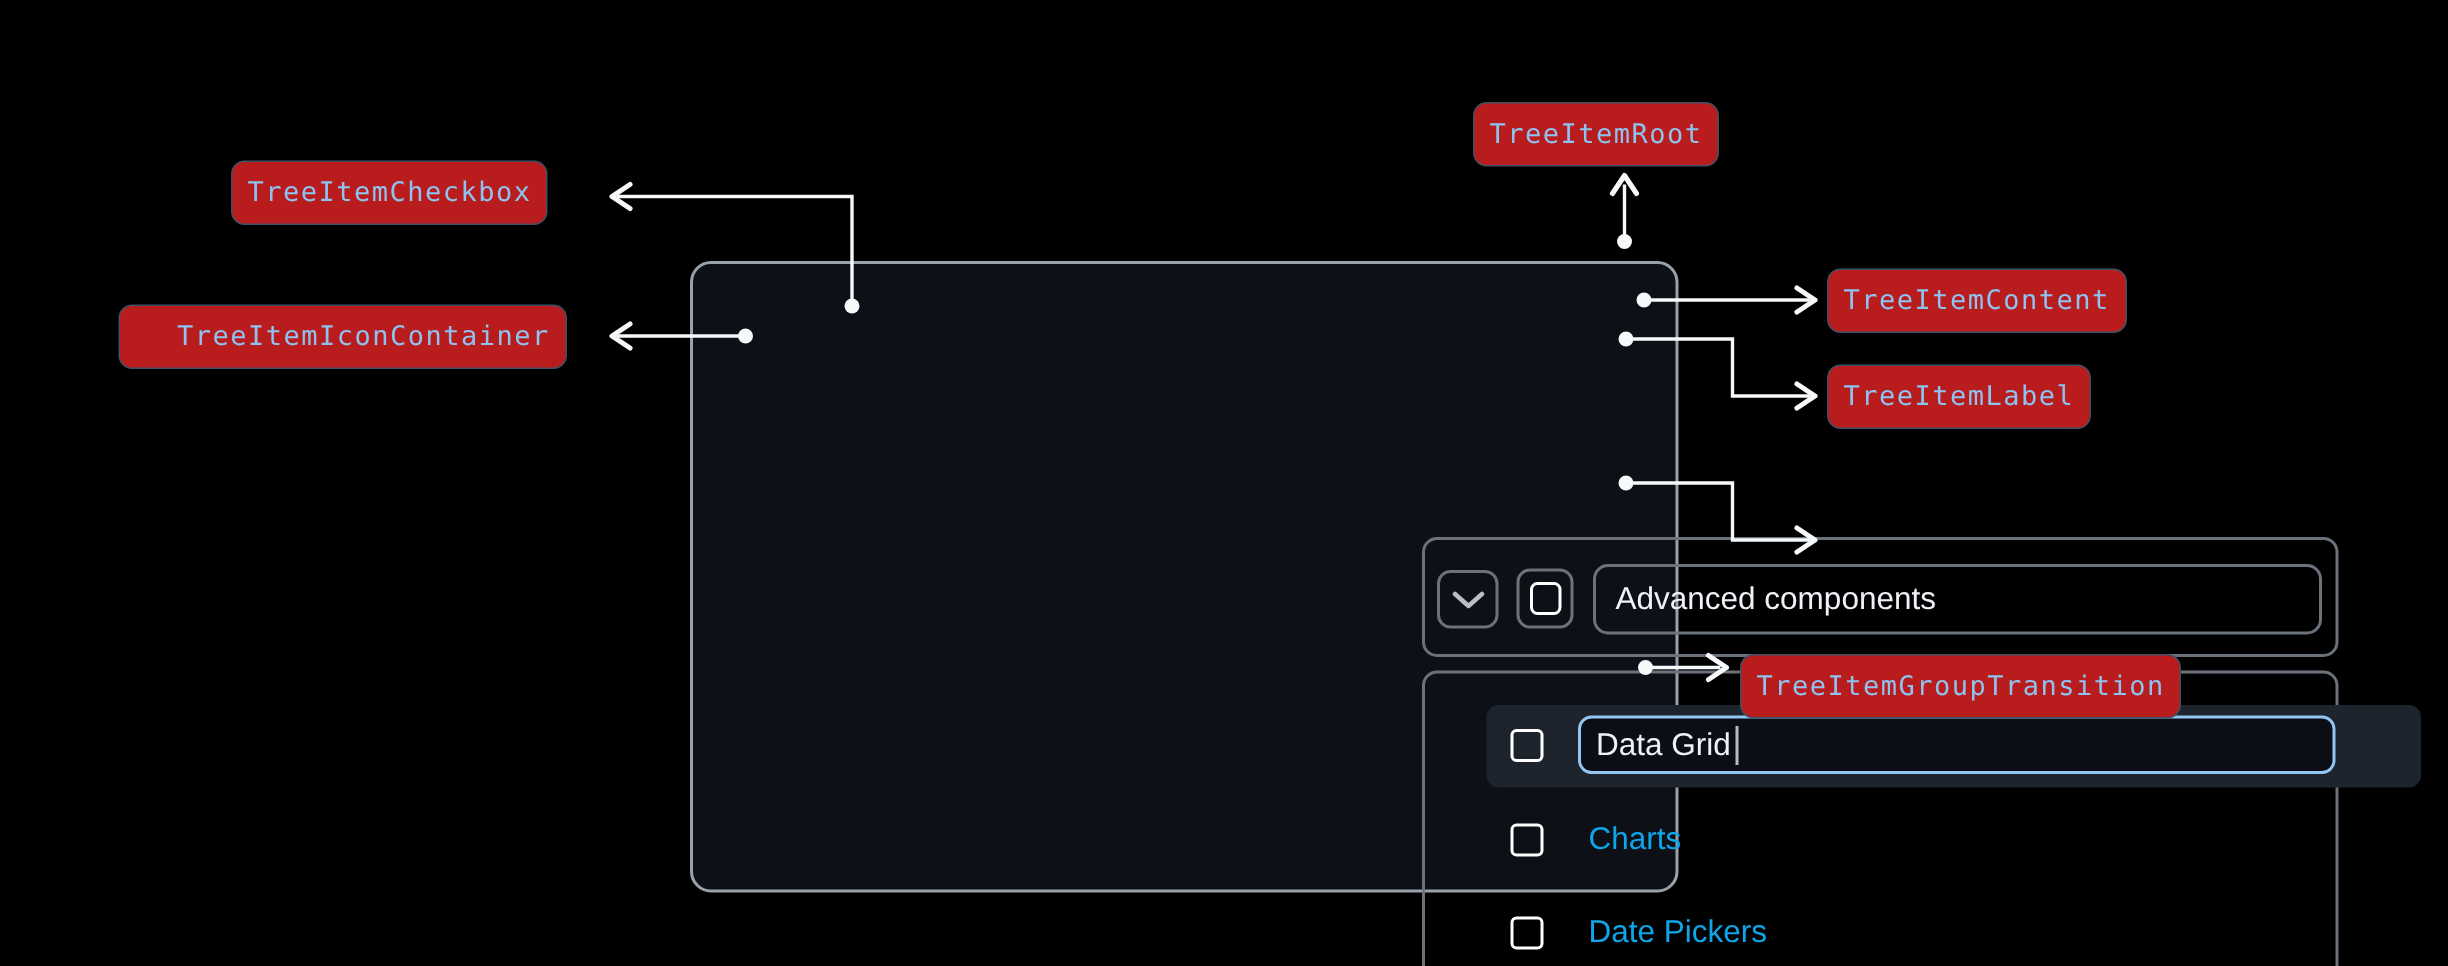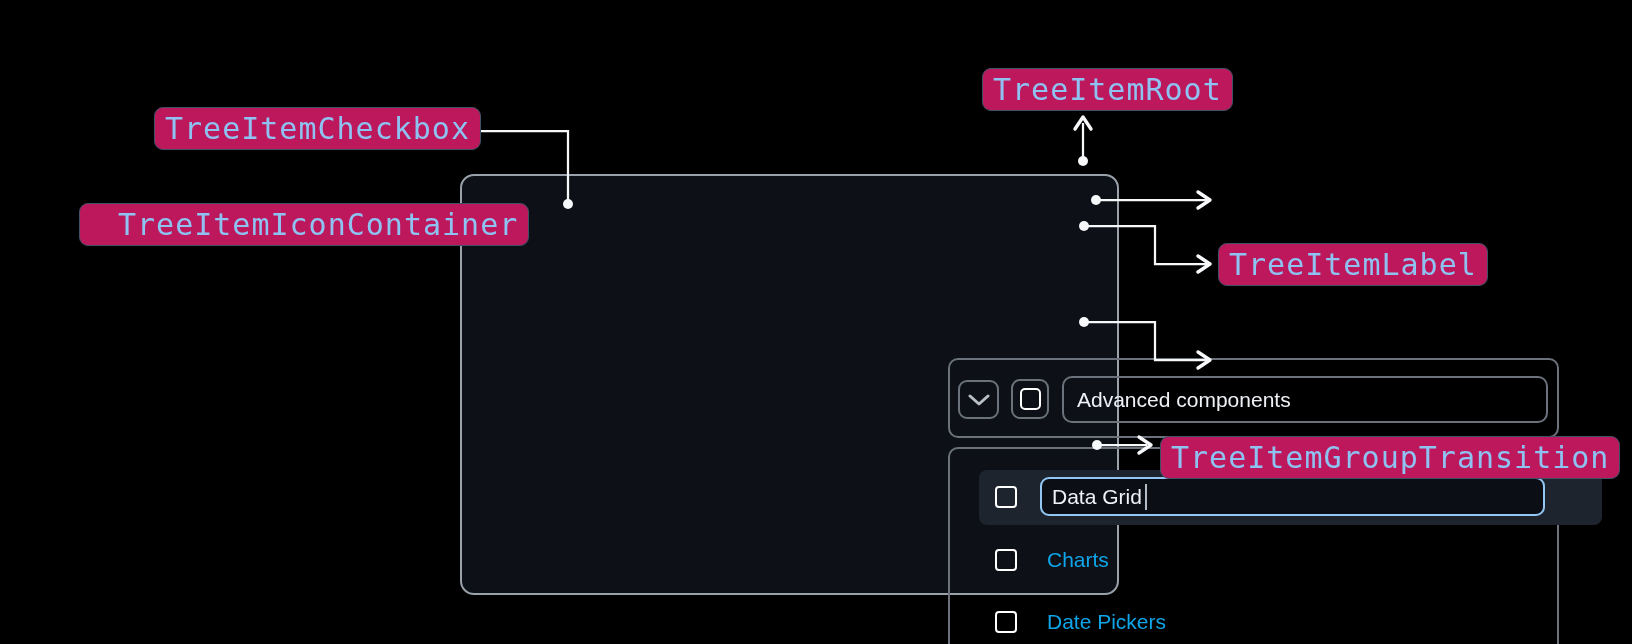--- a/index.html
+++ b/index.html
@@ -29,42 +29,42 @@
   .label-box{
     position:absolute;left:600px;top:200px;width:486px;height:47px;
     border:2px solid #6b727b;border-radius:10px;
     display:flex;align-items:center;padding-left:13px;
     color:#eef1f5;font-size:21px;
   }
   .group-box{
     position:absolute;left:486px;top:271px;width:611px;height:286px;
     border:2px solid #6b727b;border-radius:10px;
   }
-  .tree-row{position:absolute;left:517px;width:623px;height:56px;border-radius:8px;padding-left:36px;}
+  .tree-row{position:absolute;left:529px;width:623px;height:56px;border-radius:8px;padding-left:36px;}
   .tree-row .cb-glyph{position:absolute;left:16px;top:17px;}
   .tree-row .row-label{
     position:absolute;left:68px;top:0;height:100%;display:flex;align-items:center;
     color:#0ea5e9;font-size:21px;
   }
   .row-editing{top:294px;height:55px;background:#1e242d;}
   .row-editing .cb-glyph{top:16px;}
   .label-input{
     position:absolute;left:61px;top:7px;width:505px;height:39px;
     background:#0b0f15;border:2px solid #92c6f3;border-radius:9px;
     display:flex;align-items:center;padding-left:10px;
     color:#eef1f5;font-size:21px;
   }
   .caret{width:2px;height:26px;background:#b3bbc6;margin-left:3px;}
   
   .badge{
     position:absolute;height:43px;padding:0 10px;
-    background:#be185d;border:1.5px solid #3f5166;border-radius:9px;
+    background:#b91c1c;border:1.5px solid #3f5166;border-radius:9px;
     display:flex;align-items:center;
     color:#8ec2f1;font-family:"DejaVu Sans Mono",monospace;
-    font-size:30px;letter-spacing:1px;white-space:nowrap;
+    font-size:18px;letter-spacing:1px;white-space:nowrap;
   }
   .badge-checkbox{left:154px;top:107px;justify-content:flex-end;}
   .badge-icon-container{left:79px;top:203px;padding-left:38px;}
   .badge-root{left:982px;top:68px;}
   .badge-content{left:1218px;top:179px;}
   .badge-label{left:1218px;top:243px;}
   .badge-label-input{left:1218px;top:339px;}
   .badge-group-transition{left:1160px;top:436px;}
   
   .arrows{position:absolute;left:0;top:0;width:1632px;height:644px;pointer-events:none;}
@@ -161,20 +161,23 @@
 
   <div class="badge badge-checkbox">
     <span>TreeItemCheckbox</span>
   </div>
   <div class="badge badge-icon-container">
     <span>TreeItemIconContainer</span>
   </div>
   <div class="badge badge-root">
     <span>TreeItemRoot</span>
   </div>
+  <div class="badge badge-content">
+    <span>TreeItemContent</span>
+  </div>
   <div class="badge badge-label">
     <span>TreeItemLabel</span>
   </div>
   <div class="badge badge-group-transition">
     <span>TreeItemGroupTransition</span>
   </div>
 
 </div>
 
 </body></html>

